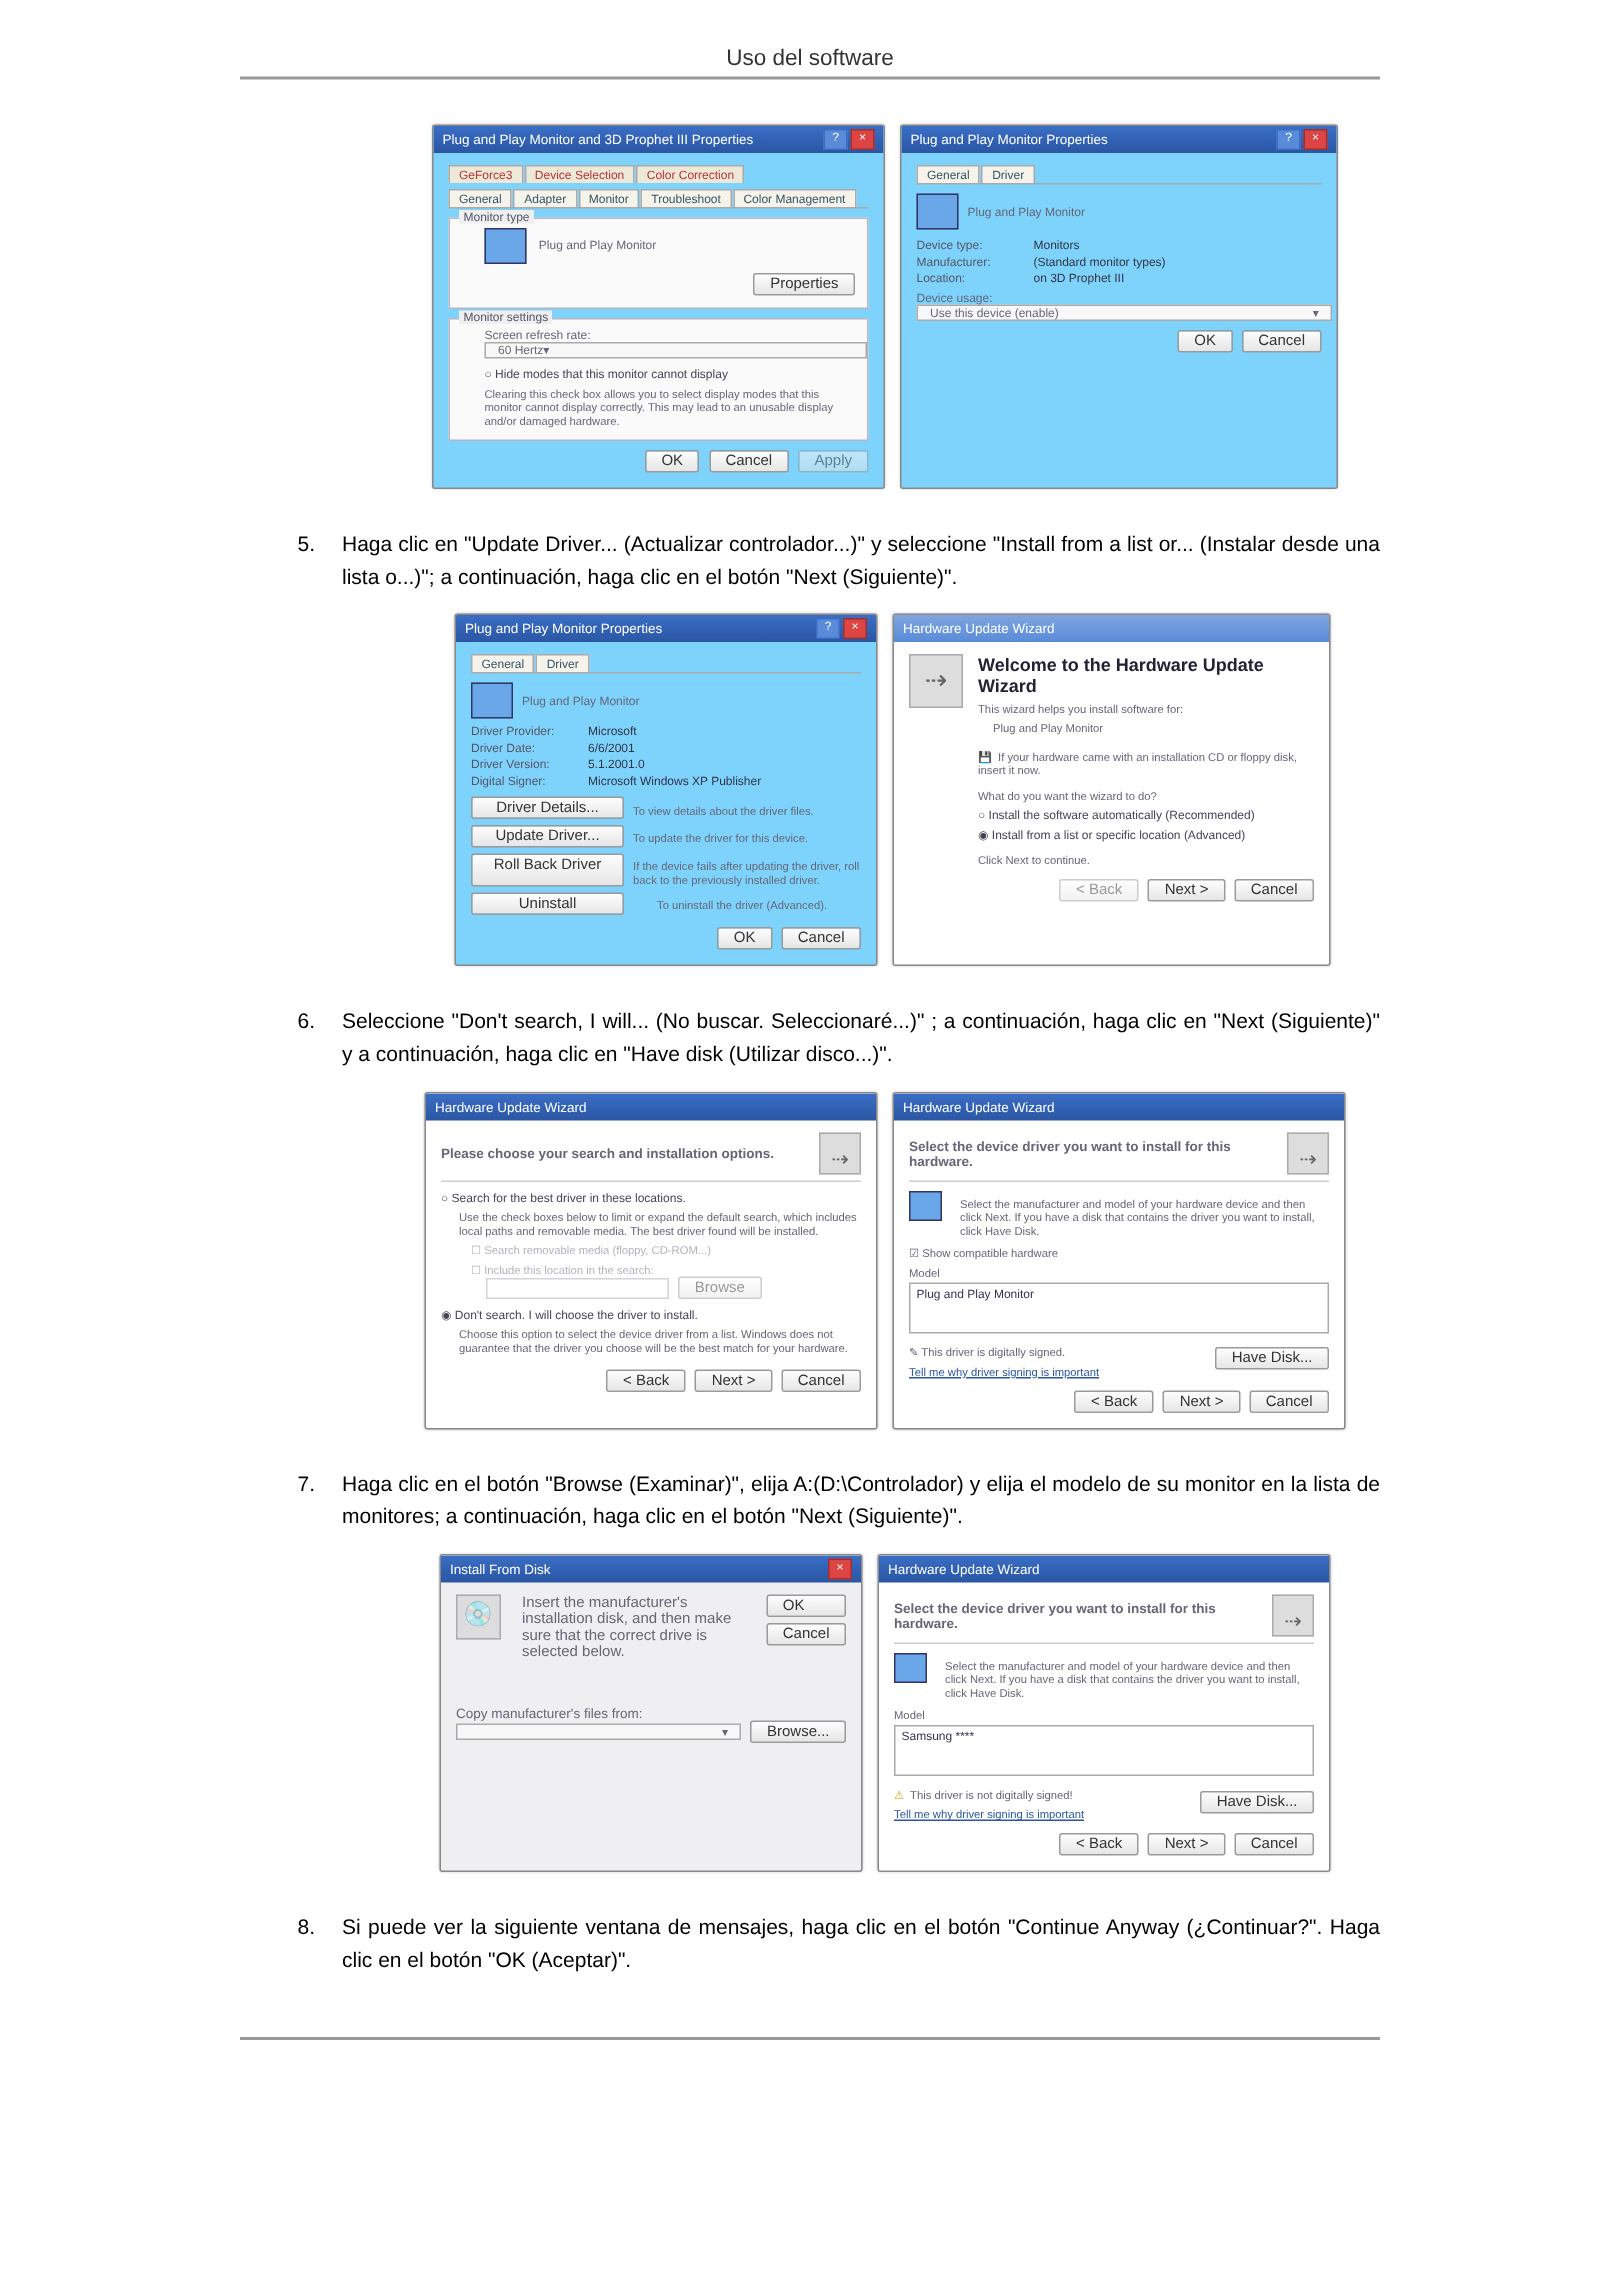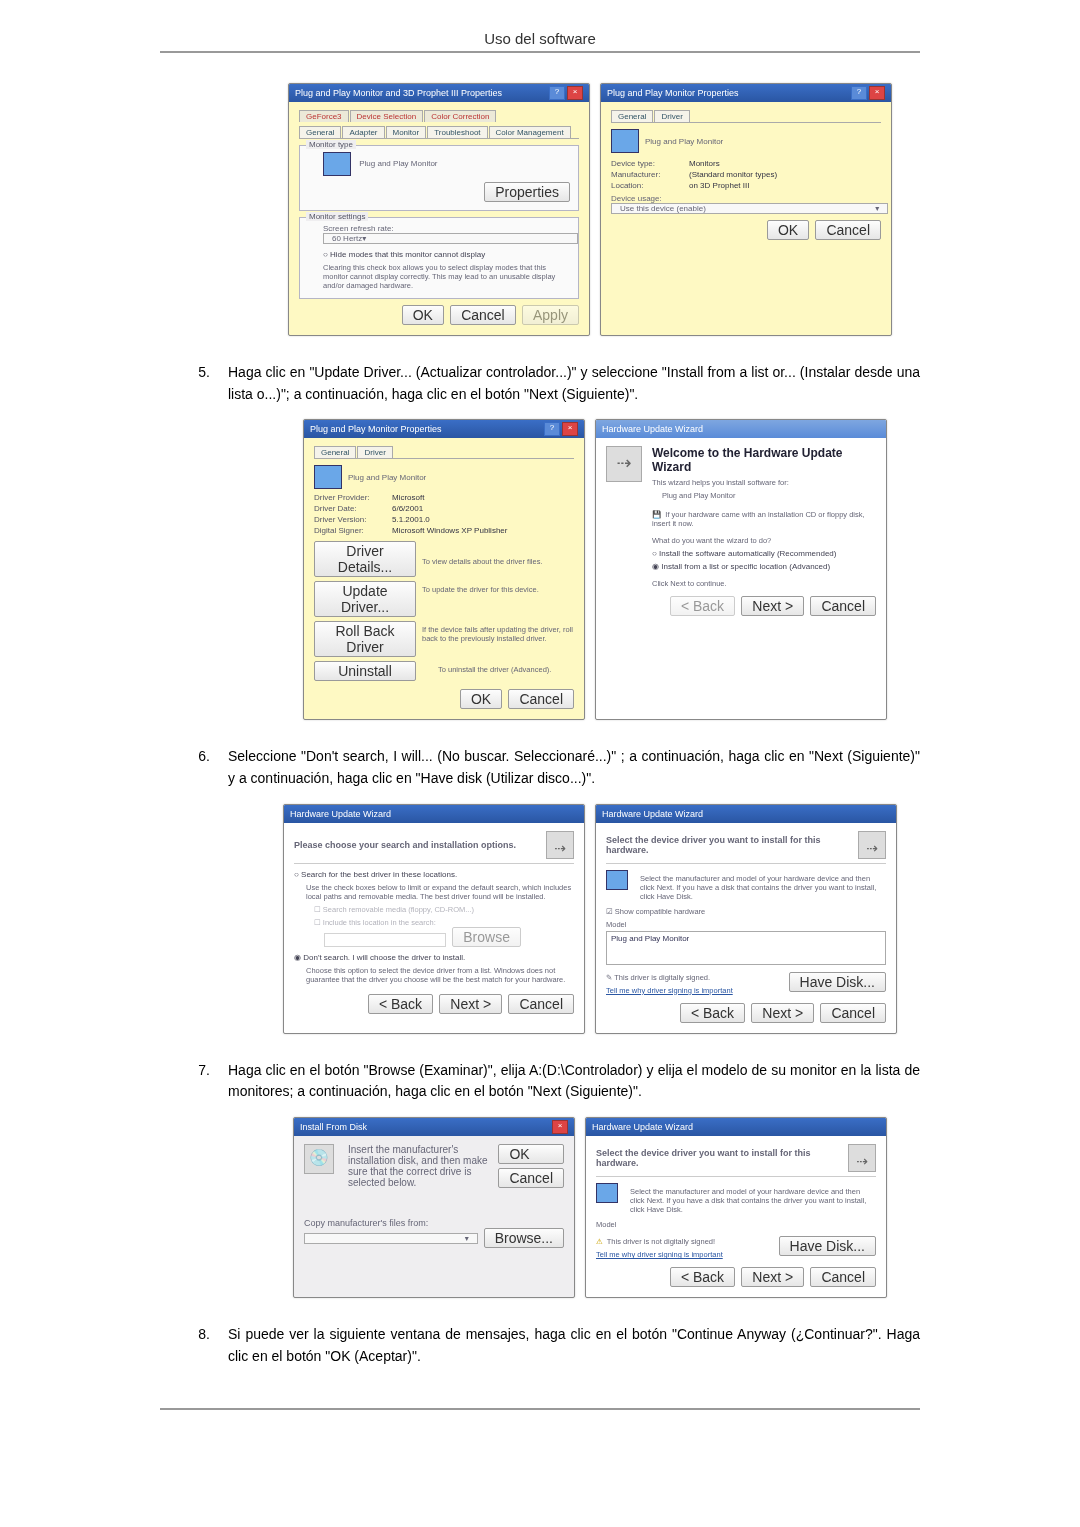--- a/index.html
+++ b/index.html
@@ -47,21 +47,21 @@
     flex: 1;
     text-align: justify;
   }
   .shot-area {
     display: flex;
     justify-content: center;
     gap: 10px;
     margin: 10px 0 10px 60px;
   }
   .shot {
-    background: #fef9c3;
+    background: #7dd3fc;
     border: 1px solid #888;
     border-radius: 2px;
     box-shadow: 0 0 2px rgba(0,0,0,.2);
     position: relative;
     overflow: hidden;
     font-size: 8px;
     color: #667;
   }
   .shot .titlebar {
     height: 18px;
@@ -121,21 +121,21 @@
     padding: 0 3px;
     font-size: 8px;
     color: #556;
   }
   .btn {
     display: inline-block;
     border: 1px solid #9a9a9a;
     background: #efe;
     background: linear-gradient(#fdfdfd,#e6e6e6);
     padding: 1px 10px;
-    font-size: 14px;
+    font-size: 10px;
     color: #333;
     border-radius: 2px;
   }
   .btn-row-r {
     text-align: right;
     margin-top: 6px;
   }
   .btn-row-r .btn { margin-left: 4px;}
   .field-row { display:flex; gap:8px; font-size:8px; margin:2px 0;}
   .field-row .lab { width:70px; color:#556;}
@@ -495,20 +495,21 @@
       <div class="body">
         <div style="display:flex;align-items:center;gap:8px;border-bottom:1px solid #ccc;padding-bottom:4px;margin-bottom:6px;">
           <span style="flex:1;font-weight:bold;font-size:9px;">Select the device driver you want to install for this hardware.</span>
           <span class="wiz-icon" style="width:26px;height:26px;font-size:14px;">⇢</span>
         </div>
         <div style="display:flex;gap:6px;">
           <span class="mon-icon" style="width:20px;height:18px;"></span>
           <span class="smallnote" style="flex:1">Select the manufacturer and model of your hardware device and then click Next. If you have a disk that contains the driver you want to install, click Have Disk.</span>
         </div>
         <div class="smallnote" style="margin-top:6px;">Model</div>
+        <div class="list-box"><span>Samsung ****</span></div>
         <div style="display:flex;justify-content:space-between;align-items:center;margin-top:4px;">
           <div>
             <div class="smallnote warn-icon"><span>This driver is not digitally signed!</span></div>
             <div class="smallnote link">Tell me why driver signing is important</div>
           </div>
           <span class="btn">Have Disk...</span>
         </div>
         <div class="btn-row-r" style="margin-top:8px;">
           <span class="btn">&lt; Back</span>
           <span class="btn">Next &gt;</span>

